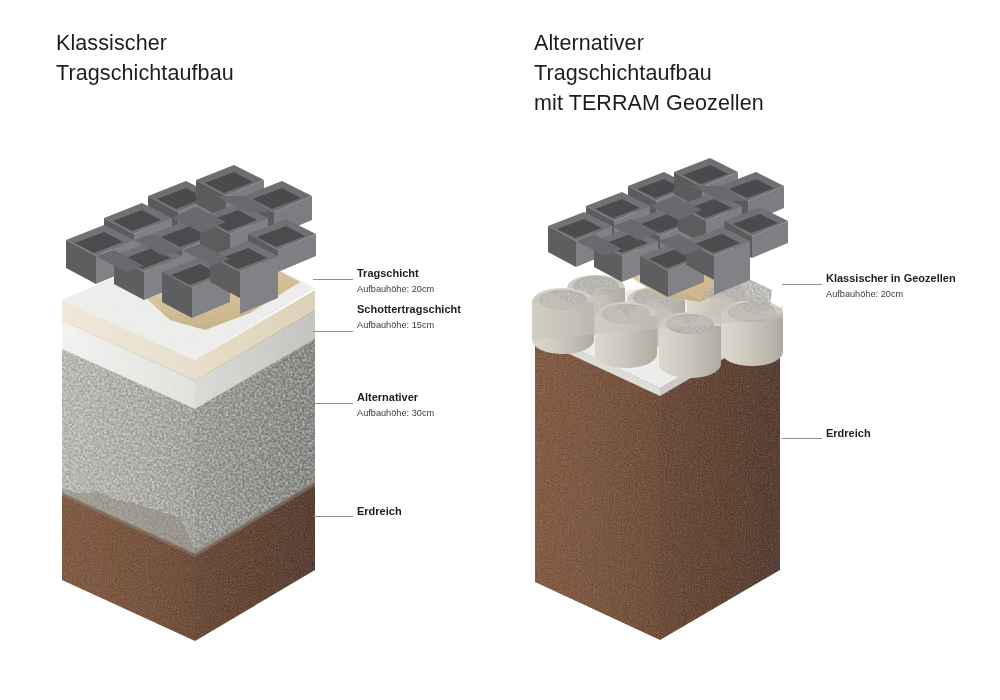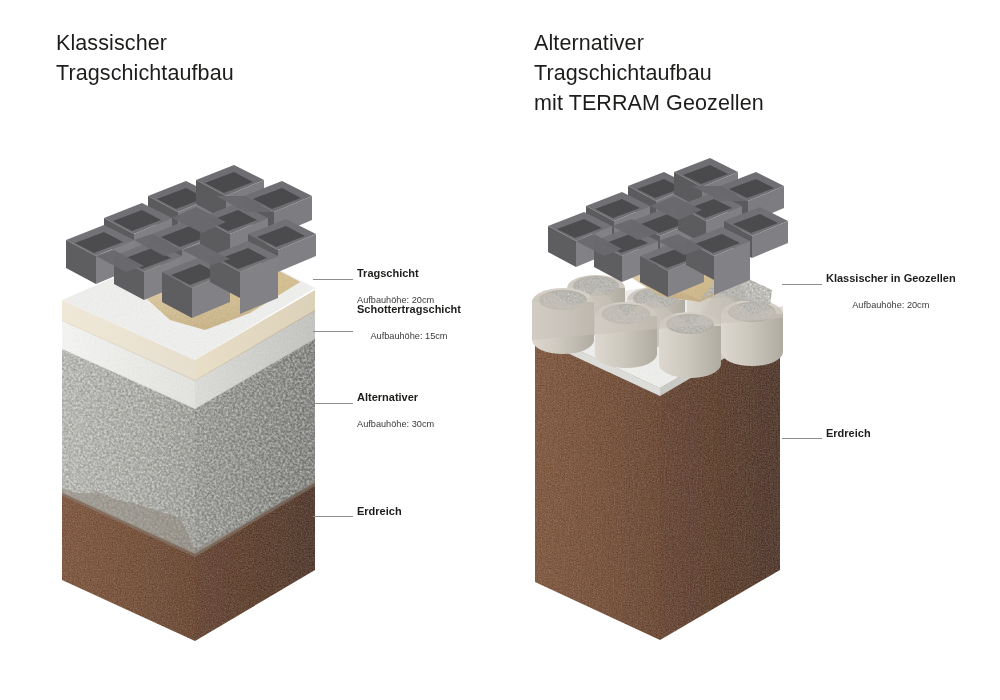--- a/index.html
+++ b/index.html
@@ -40,22 +40,21 @@
     color: #1d1d1b;
     line-height: 13px;
     display: block;
   }
   .callout .lbl-sub {
     font-size: 9.2px;
     font-weight: 400;
     color: #3a3a38;
     line-height: 11px;
     display: block;
-    margin-top: 15px;
-    text-align: center;
+    margin-top: 4px;
   }
   .leader {
     position: absolute;
     height: 1px;
     background: #8d8d8d;
   }
 
   
   svg.art { position: absolute; left: 0; top: 0; overflow: visible; }
   .noclick { pointer-events: none; }

